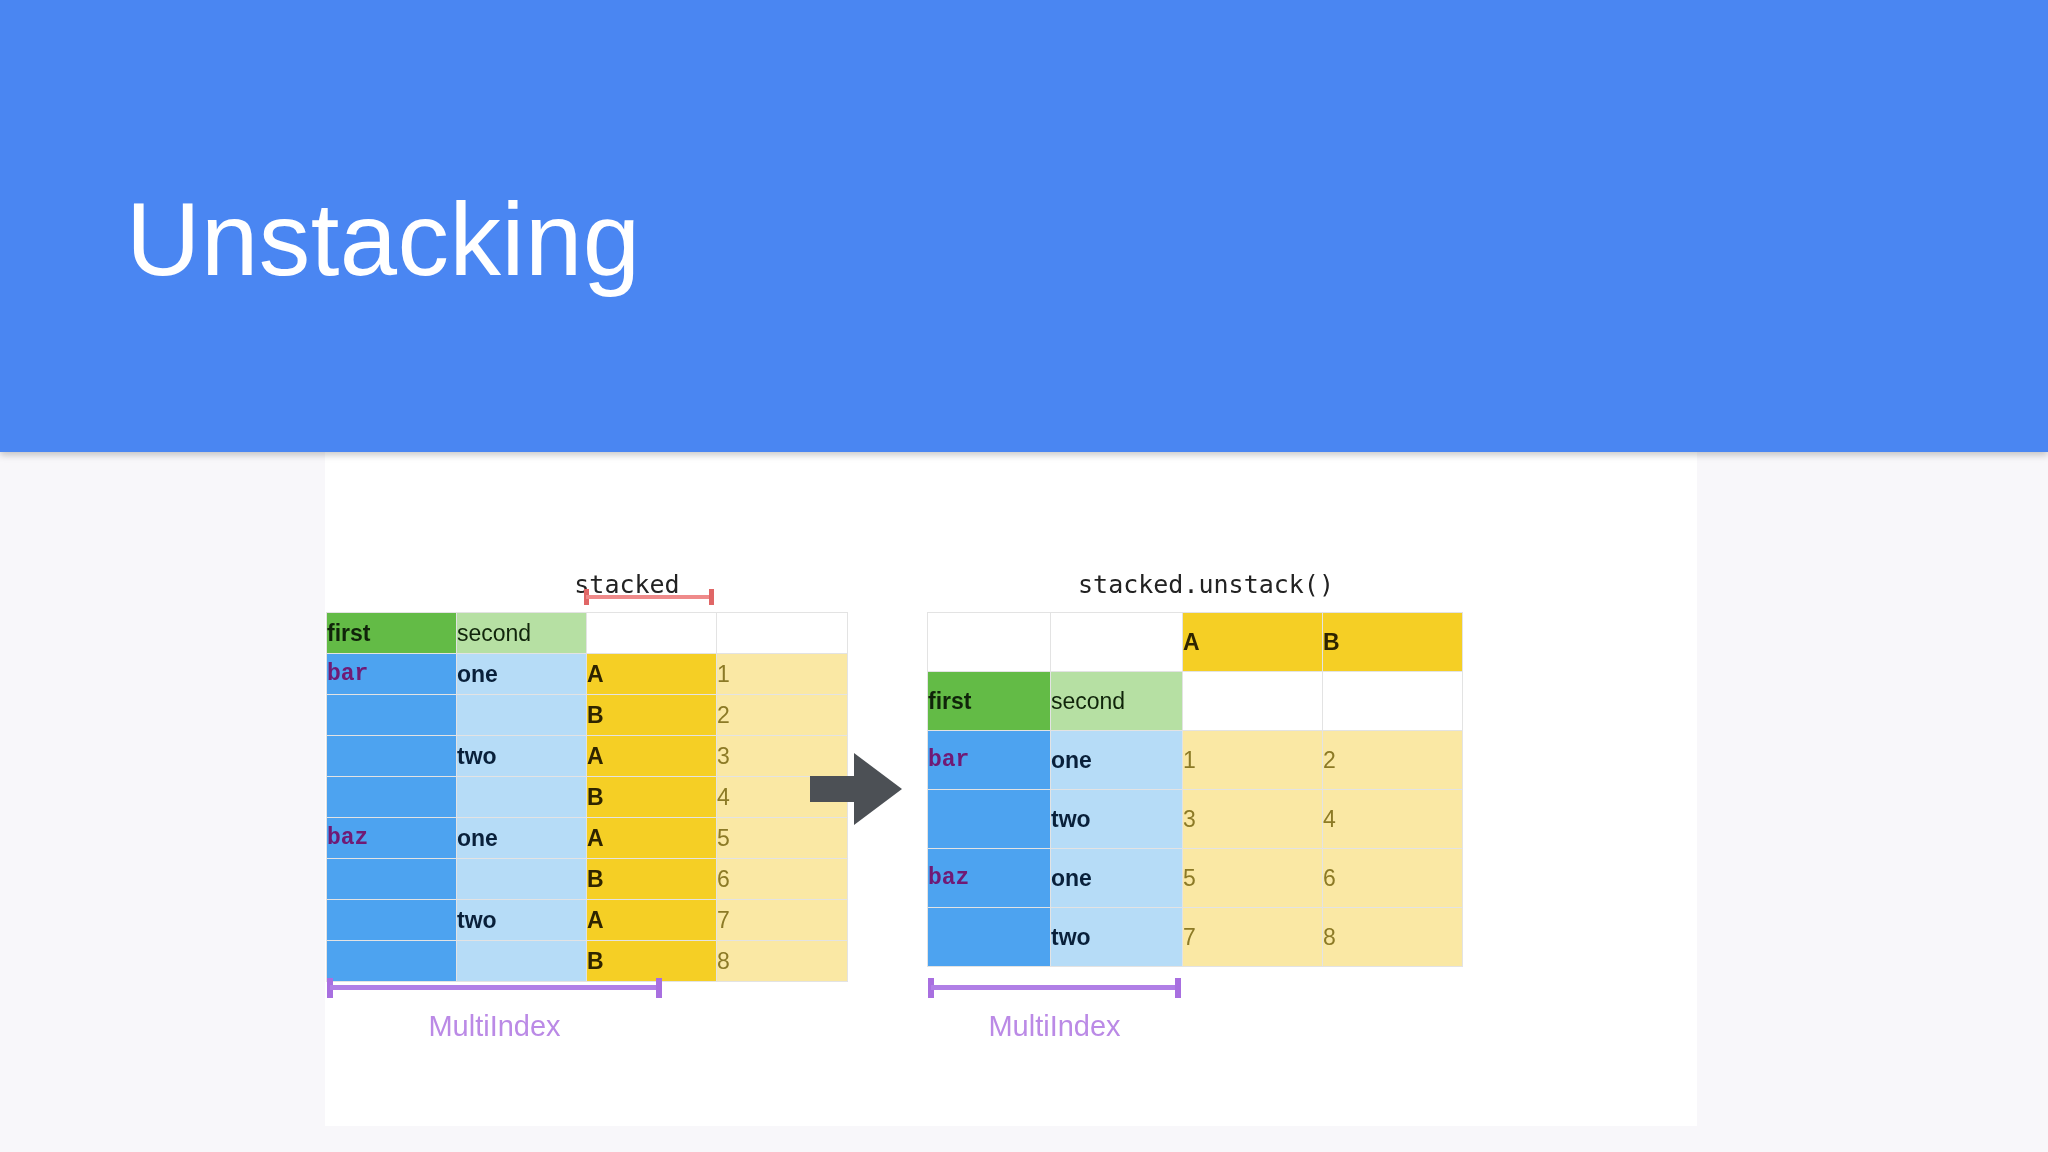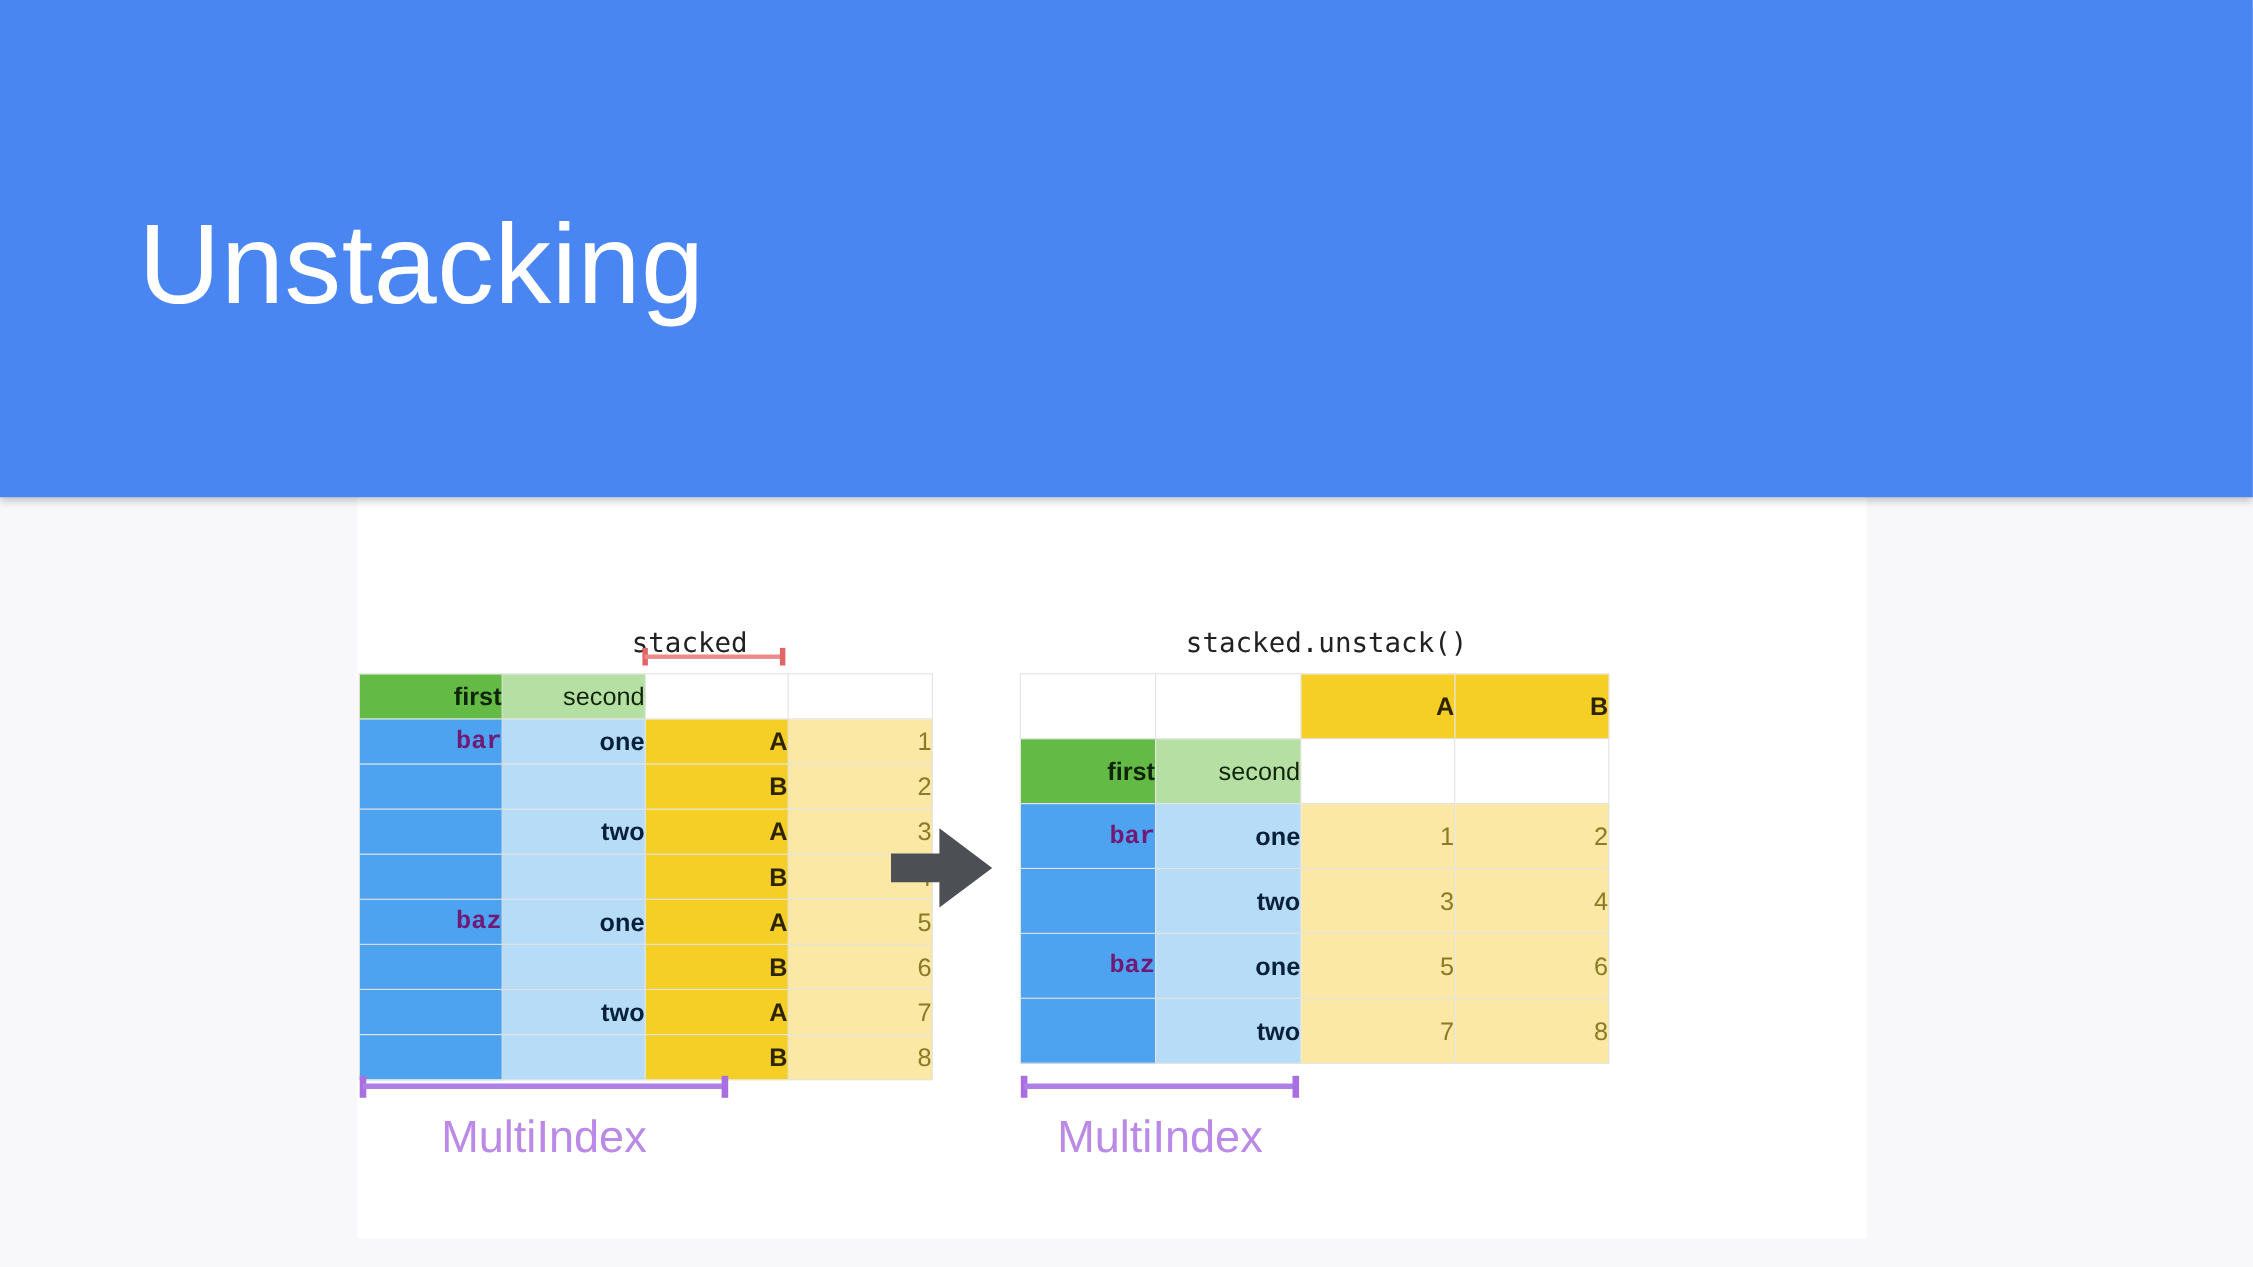--- a/index.html
+++ b/index.html
@@ -87,21 +87,21 @@
 
   
   .tbl {
     position: absolute;
     border-collapse: collapse;
     table-layout: fixed;
     font-family: "Liberation Sans", sans-serif;
   }
   .tbl td {
     border: 1px solid #e3e3e3;
-    text-align: right;
+    text-align: left;
     vertical-align: middle;
     padding: 0;
     font-size: 23px;
     height: 40px;
   }
 
   
   .c-blank    { background: #ffffff; }
   .c-green    { background: #63bb46; color: #10240a; font-weight: bold; }
   .c-ltgreen  { background: #b6e0a3; color: #10240a; font-weight: normal; }
@@ -167,21 +167,21 @@
   }
   .bracket-purple .cap.left  { left: 0; }
   .bracket-purple .cap.right { right: 0; }
 
   #bracket-multiindex-left  { left: 2px;   top: 576px; width: 335px; }
   #bracket-multiindex-right { left: 603px; top: 576px; width: 253px; }
 
   .multiindex-label {
     position: absolute;
     font-family: "Liberation Sans", sans-serif;
-    font-size: 41px;
+    font-size: 29px;
     color: #bb8ae6;
     text-align: center;
     white-space: nowrap;
   }
   #label-multiindex-left  { left: 2px;   top: 608px; width: 335px; }
   #label-multiindex-right { left: 603px; top: 608px; width: 253px; }
 
   
   #transform-arrow {
     position: absolute;

